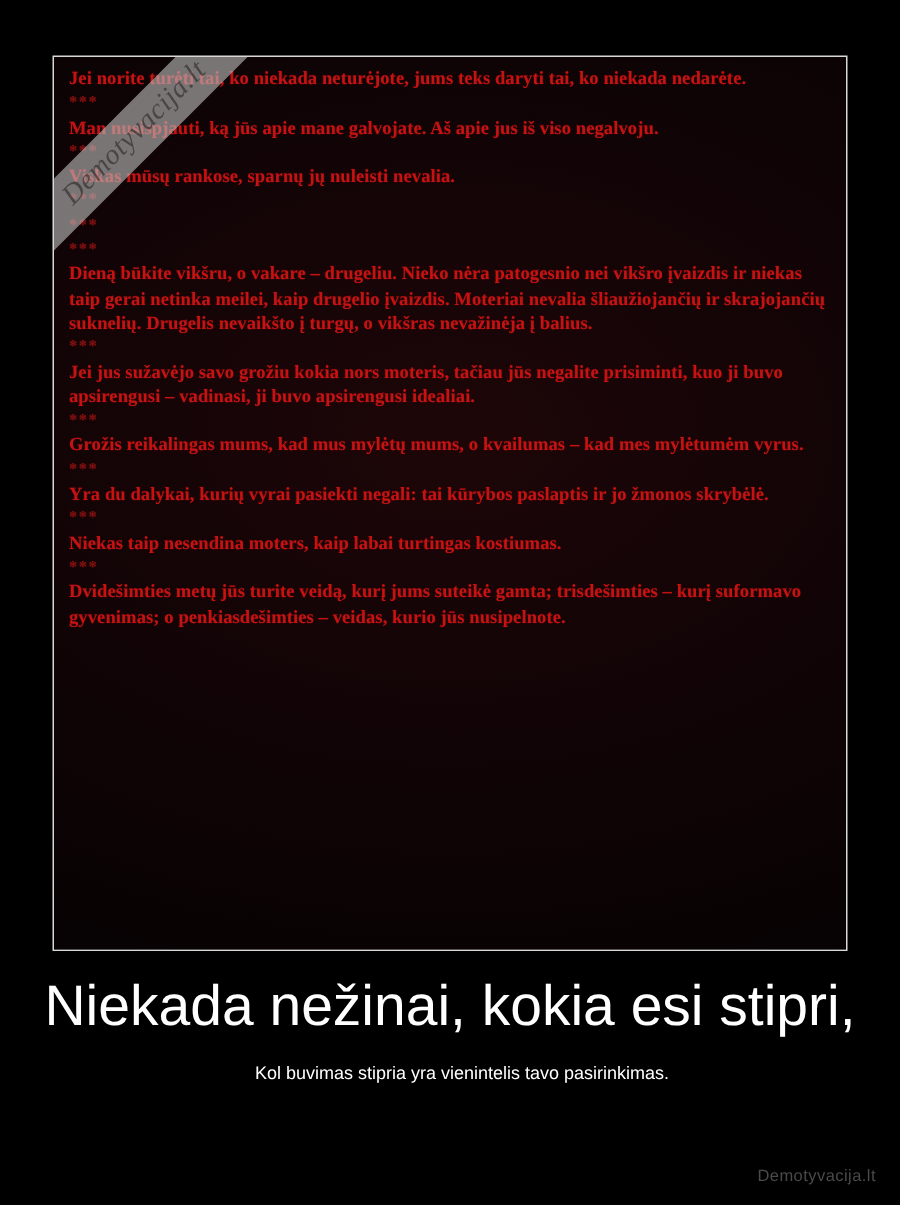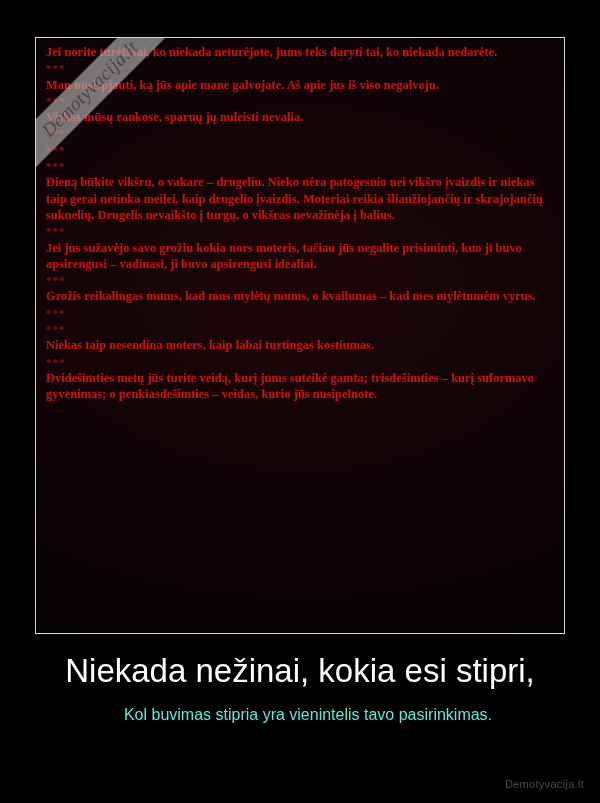--- a/index.html
+++ b/index.html
@@ -107,31 +107,31 @@
   .caption {
     position: absolute;
     left: 0;
     right: 0;
     top: 650px;
     text-align: center;
   }
   .caption-title {
     color: #ffffff;
     font-family: "Liberation Sans", sans-serif;
-    font-size: 33px;
+    font-size: 38px;
     font-weight: normal;
     line-height: 42px;
     letter-spacing: 0px;
     margin: 0;
     white-space: nowrap;
   }
   .caption-subtitle {
-    color: #5eead4;
-    font-family: "Liberation Sans", sans-serif;
-    font-size: 16px;
+    color: #ffffff;
+    font-family: "Liberation Sans", sans-serif;
+    font-size: 12px;
     font-weight: normal;
     line-height: 26px;
     margin: 10px 0 0 0;
     white-space: nowrap;
     padding-left: 16px;
   }
 
   
   .footer-source {
     position: absolute;
@@ -160,29 +160,30 @@
           <p class="quote-text">Man nusispjauti, ką jūs apie mane galvojate. Aš apie jus iš viso negalvoju.</p>
           <p class="quote-sep">***</p>
 
           <p class="quote-text">Viskas mūsų rankose, sparnų jų nuleisti nevalia.</p>
           <p class="quote-sep">***</p>
 
           <p class="quote-sep">***</p>
 
           <p class="quote-sep">***</p>
 
-          <p class="quote-text">Dieną būkite vikšru, o vakare – drugeliu. Nieko nėra patogesnio nei vikšro įvaizdis ir niekas taip gerai netinka meilei, kaip drugelio įvaizdis. Moteriai reikia šliaužiojančių ir skrajojančių suknelių. Drugelis nevaikšto į turgų, o vikšras nevažinėja į balius.</p>
+          <p class="quote-text">Dieną būkite vikšru, o vakare – drugeliu. Nieko nėra patogesnio nei vikšro įvaizdis ir niekas taip gerai netinka meilei, kaip drugelio įvaizdis. Moteriai nevalia šliaužiojančių ir skrajojančių suknelių. Drugelis nevaikšto į turgų, o vikšras nevažinėja į balius.</p>
           <p class="quote-sep">***</p>
 
           <p class="quote-text">Jei jus sužavėjo savo grožiu kokia nors moteris, tačiau jūs negalite prisiminti, kuo ji buvo apsirengusi – vadinasi, ji buvo apsirengusi idealiai.</p>
           <p class="quote-sep">***</p>
 
           <p class="quote-text">Grožis reikalingas mums, kad mus mylėtų mums, o kvailumas – kad mes mylėtumėm vyrus.</p>
           <p class="quote-sep">***</p>
 
+          <p class="quote-text">Yra du dalykai, kurių vyrai pasiekti negali: tai kūrybos paslaptis ir jo žmonos skrybėlė.</p>
           <p class="quote-sep">***</p>
 
           <p class="quote-text">Niekas taip nesendina moters, kaip labai turtingas kostiumas.</p>
           <p class="quote-sep">***</p>
 
           <p class="quote-text">Dvidešimties metų jūs turite veidą, kurį jums suteikė gamta; trisdešimties – kurį suformavo gyvenimas; o penkiasdešimties – veidas, kurio jūs nusipelnote.</p>
 
         </div>
       </div>
 

